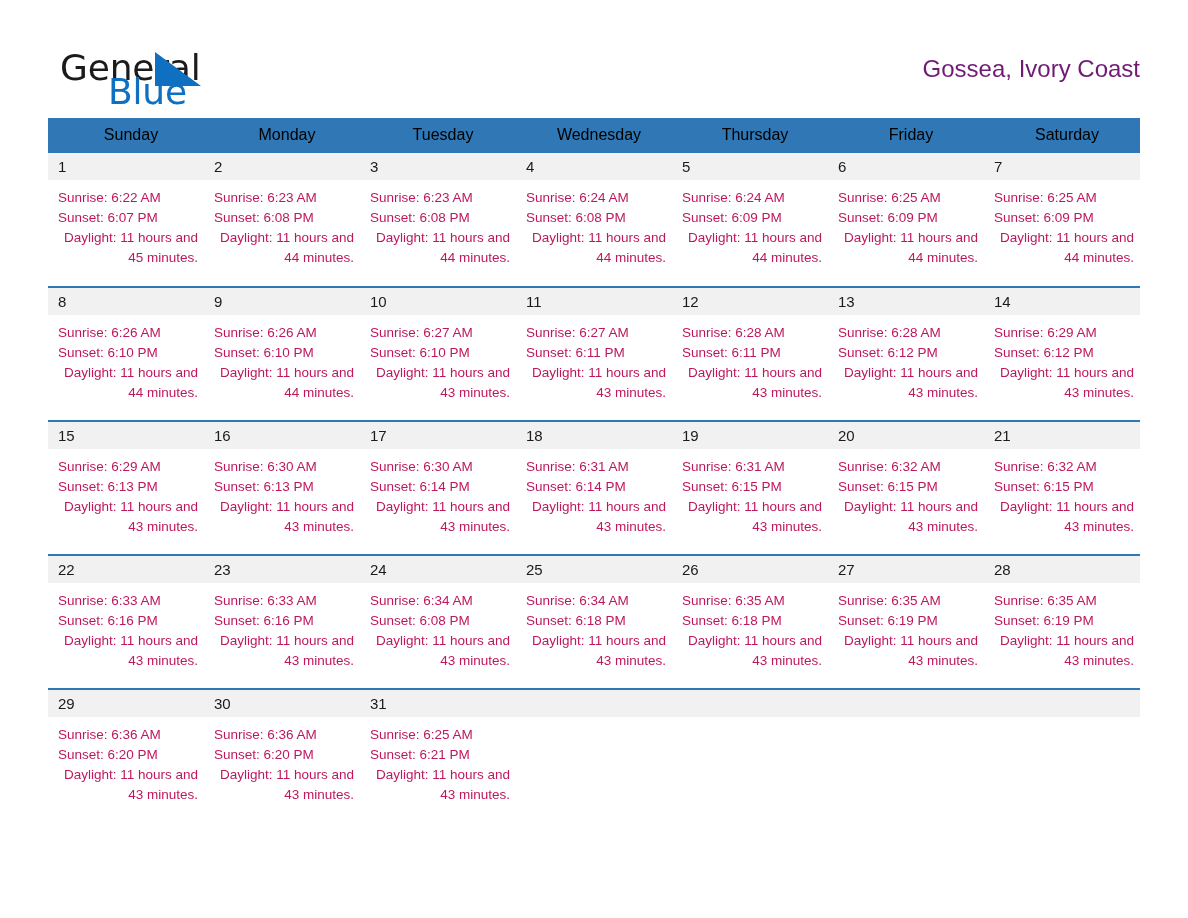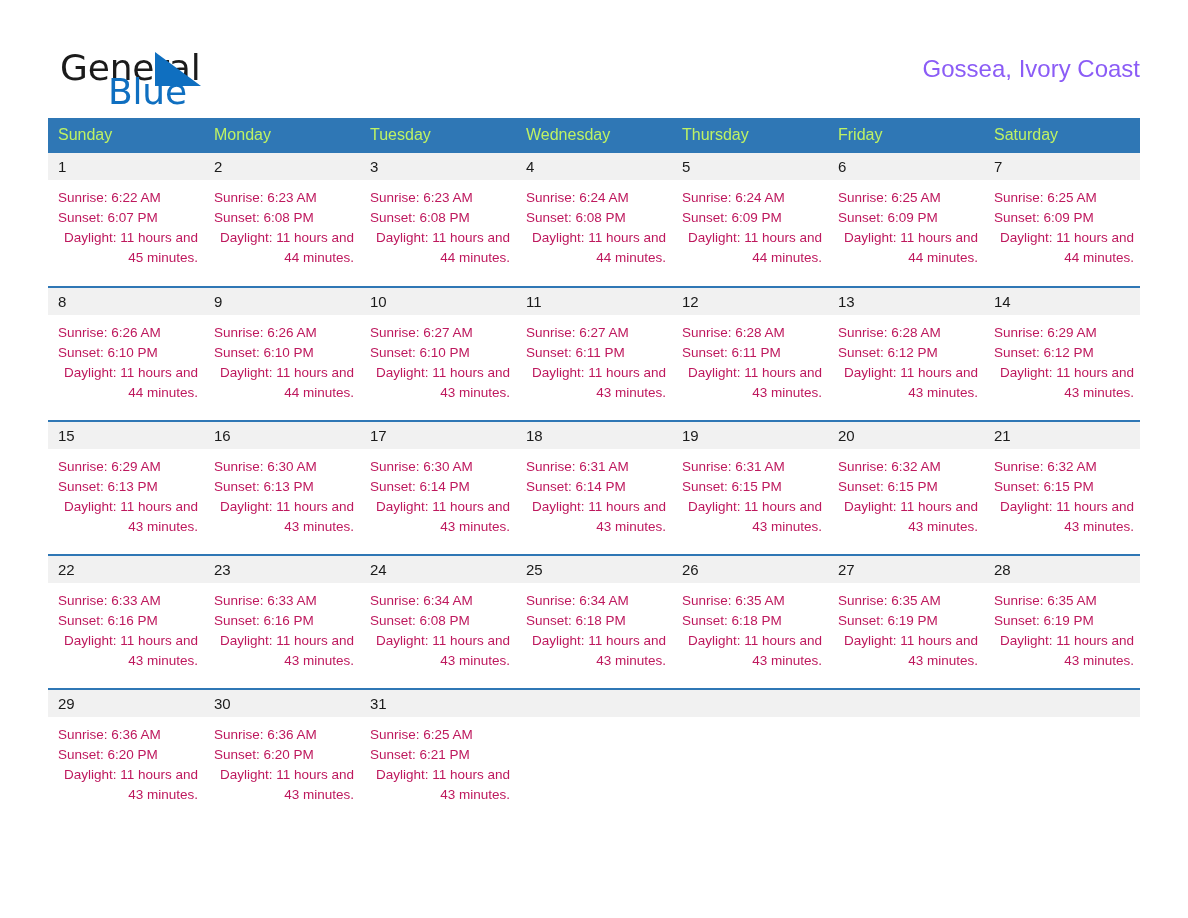--- a/index.html
+++ b/index.html
@@ -77,40 +77,40 @@
   .month-title {
     font-size: 43px;
     line-height: 50px;
     color: #111111;
     font-weight: 400;
     white-space: nowrap;
   }
   .location-title {
     font-size: 24px;
     line-height: 34px;
-    color: #8b5cf6;
+    color: #701a75;
     font-weight: 400;
     margin-top: 10px;
     white-space: nowrap;
   }
 
   
   .calendar {
     margin-top: 14px;
     width: 1092px;
     border-collapse: collapse;
     table-layout: fixed;
   }
 
   .calendar th {
     background: #2f77b5;
-    color: #bef264;
+    color: #000000;
     font-size: 16px;
     font-weight: 400;
-    text-align: left;
+    text-align: center;
     padding: 8px 0 9px 10px;
     height: 21px;
     vertical-align: middle;
     box-sizing: border-box;
     border: none;
   }
 
   .week-row td {
     vertical-align: top;
     padding: 0;

